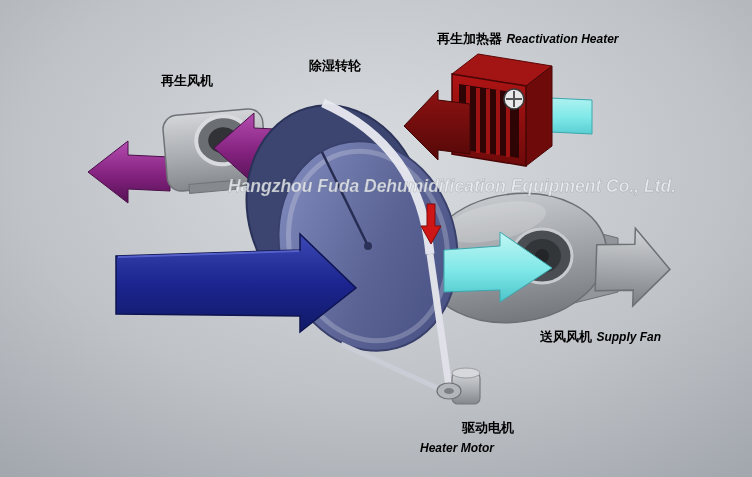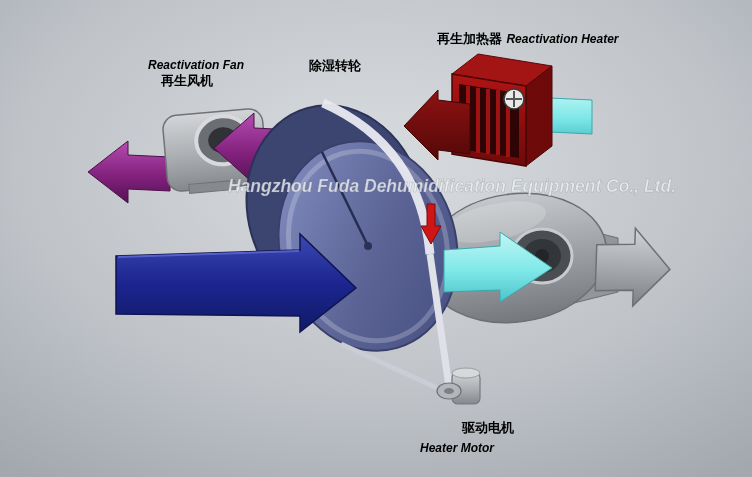--- a/index.html
+++ b/index.html
@@ -156,36 +156,37 @@
     <g>
       <rect x="452" y="372" width="28" height="32" rx="6" fill="url(#g-metal)" stroke="#77797e" stroke-width="1.2"></rect>
       <ellipse cx="466" cy="373" rx="14" ry="5" fill="#d6d8db" stroke="#9a9da1" stroke-width="1"></ellipse>
       <ellipse cx="449" cy="391" rx="12" ry="8" fill="#b3b6ba" stroke="#6e7175" stroke-width="1.2"></ellipse>
       <ellipse cx="449" cy="391" rx="5" ry="3" fill="#7c7f83"></ellipse>
     </g>
 
     <text x="452" y="192" text-anchor="middle" font-size="17.5" font-weight="bold" font-style="italic" fill="#eceff1" fill-opacity="0.82" stroke="#6b7075" stroke-opacity="0.4" stroke-width="0.5">Hangzhou Fuda Dehumidification Equipment Co., Ltd.</text>
   </svg>
 
-  <div class="lbl" style="left:148px;top:55px;">
-    <span class="lbl-en">Reactivation Fan</span>
-  </div>
   <div class="lbl" style="left:161px;top:71px;">
     <span class="lbl-zh">再生风机</span>
   </div>
 
   <div class="lbl" style="left:309px;top:56px;">
     <span class="lbl-zh">除湿转轮</span>
   </div>
 
   <div class="lbl" style="left:437px;top:29px;">
     <span class="zh">再生加热器</span>
     <span class="en">Reactivation Heater</span>
   </div>
 
+  <div class="lbl" style="left:540px;top:327px;">
+    <span class="zh">送风风机</span>
+    <span class="en">Supply Fan</span>
+  </div>
 
   <div class="lbl" style="left:424px;top:418px;padding-left:38px;">
     <span class="lbl-zh">驱动电机</span>
   </div>
   <div class="lbl" style="left:420px;top:438px;">
     <span class="lbl-en">Heater Motor</span>
   </div>
 
 </div>
 

